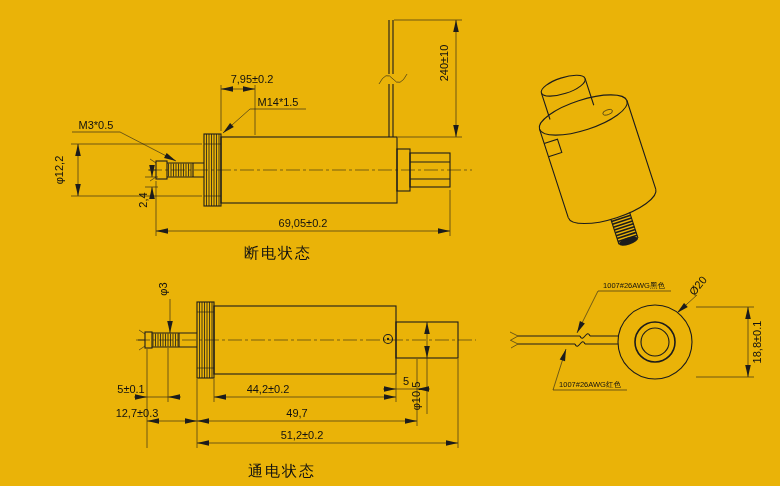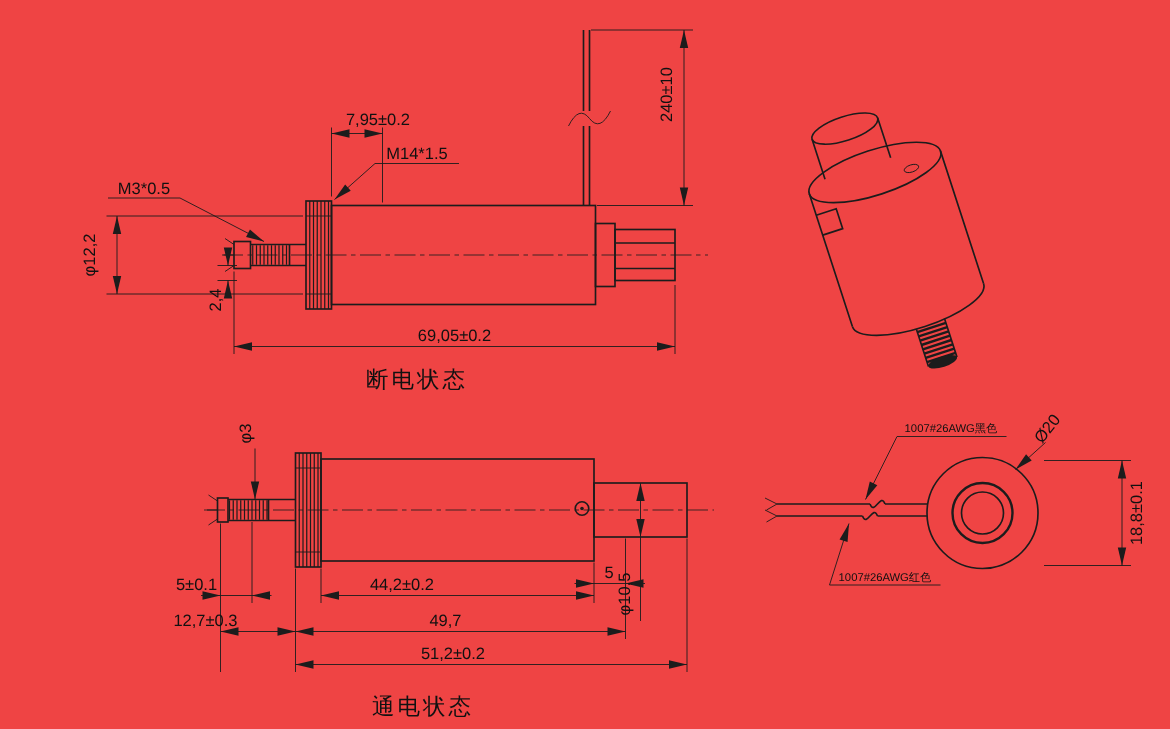--- a/index.html
+++ b/index.html
@@ -1,16 +1,16 @@
 <!DOCTYPE html>
 <html><head>
 <meta charset="utf-8">
 <style>
   html,body{margin:0;padding:0;background:#fff;}
-  .canvas{position:relative;width:780px;height:486px;background:#ef4444;overflow:hidden;}
+  .canvas{position:relative;width:780px;height:486px;background:#eab308;overflow:hidden;}
   svg{display:block;}
   .ol{stroke:#1c1c1c;stroke-width:1.1;fill:none;}
   .thin{stroke:#1c1c1c;stroke-width:0.6;fill:none;}
   .cl{stroke:#1c1c1c;stroke-width:0.55;fill:none;stroke-dasharray:14 3 3 3;}
   .hatch{stroke:#1c1c1c;stroke-width:0.8;fill:none;}
   .bold{stroke:#1c1c1c;stroke-width:1.6;fill:none;}
   text{fill:#111;font-family:"Liberation Sans","DejaVu Sans",sans-serif;}
   .dimtext{font-size:11px;}
   .cjktext{font-size:15px;letter-spacing:2px;}
   .smalltext{font-size:7.5px;}

